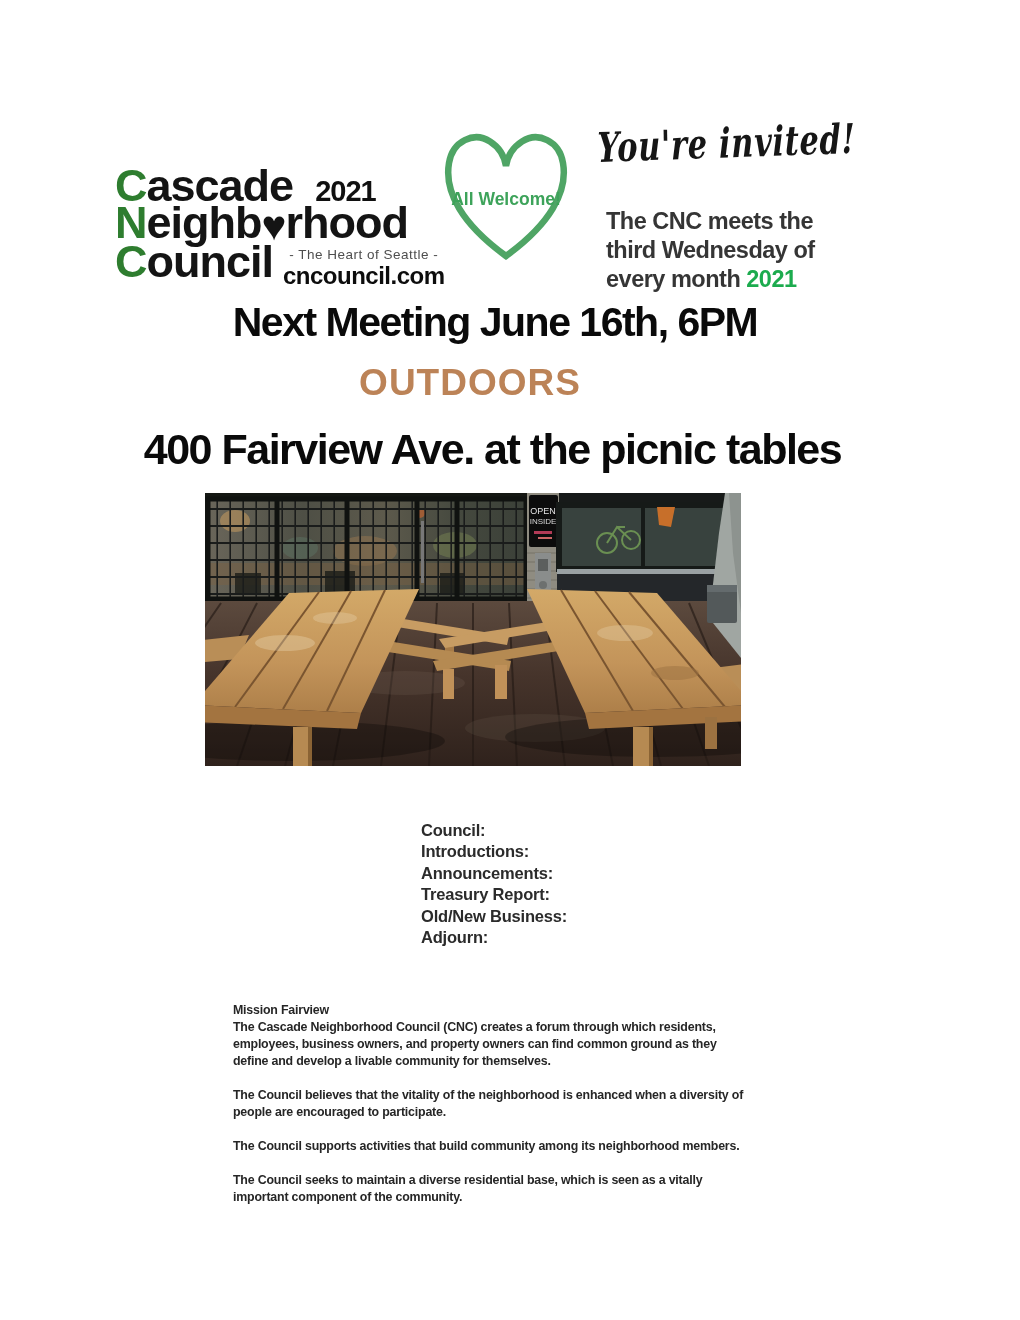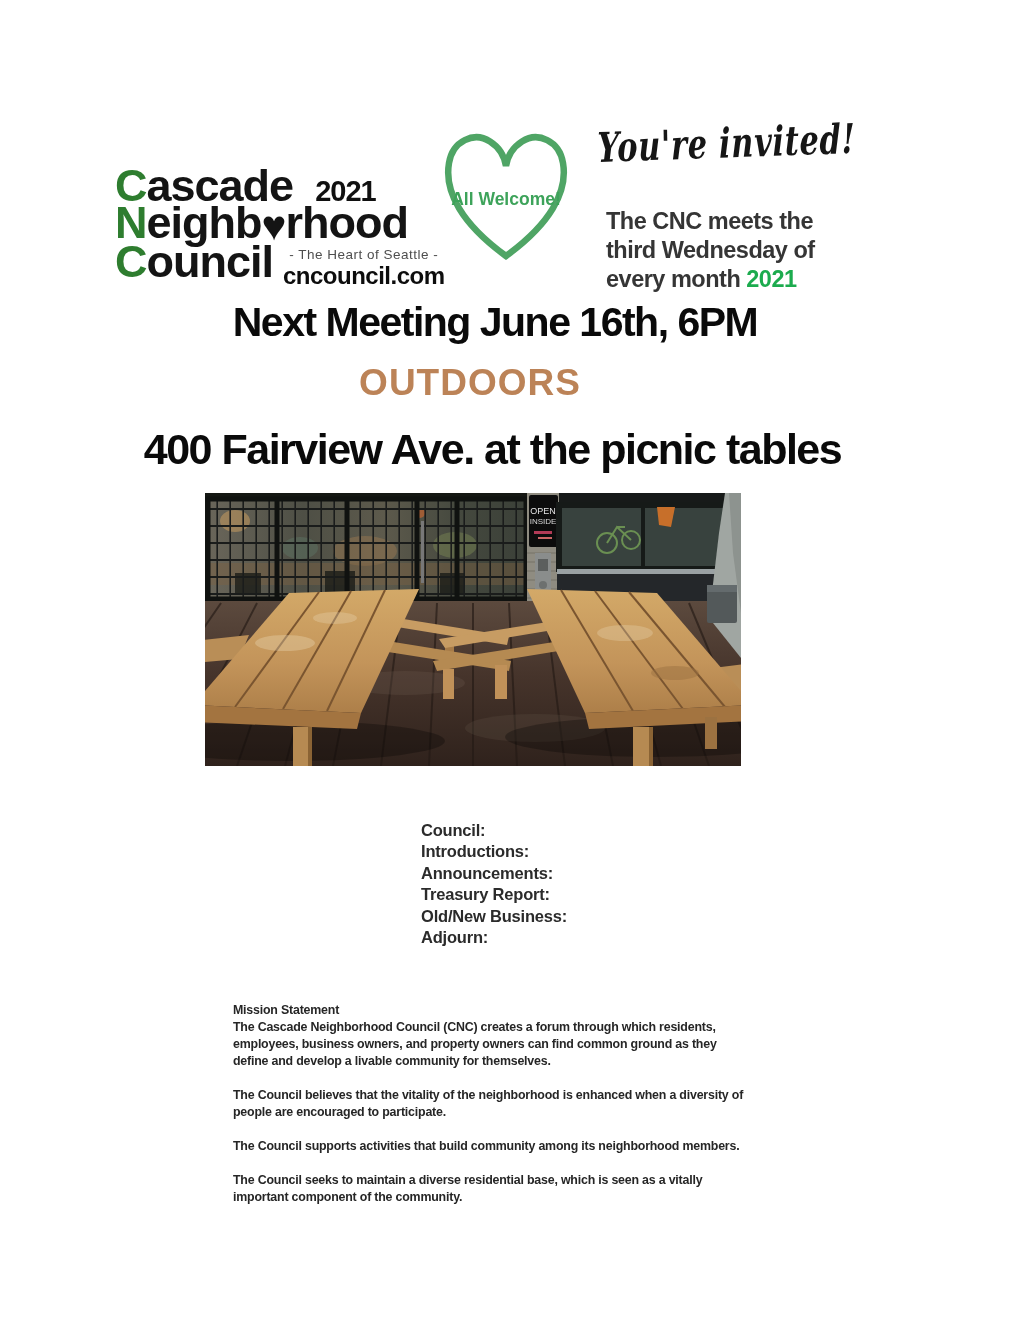--- a/index.html
+++ b/index.html
@@ -228,20 +228,20 @@
   <div class="abs agenda">
     <div>Council:</div>
     <div>Introductions:</div>
     <div>Announcements:</div>
     <div>Treasury Report:</div>
     <div>Old/New Business:</div>
     <div>Adjourn:</div>
   </div>
 
   <div class="abs mission">
-    <p class="m-title">Mission Statement</p>
+    <p class="m-title">Mission Fairview</p>
     <p>The Cascade Neighborhood Council (CNC) creates a forum through which residents, employees, business owners, and property owners can find common ground as they define and develop a livable community for themselves.</p>
     <p>The Council believes that the vitality of the neighborhood is enhanced when a diversity of people are encouraged to participate.</p>
     <p>The Council supports activities that build community among its neighborhood members.</p>
     <p>The Council seeks to maintain a diverse residential base, which is seen as a vitally important component of the community.</p>
   </div>
 
 </div>
 
 </body></html>

